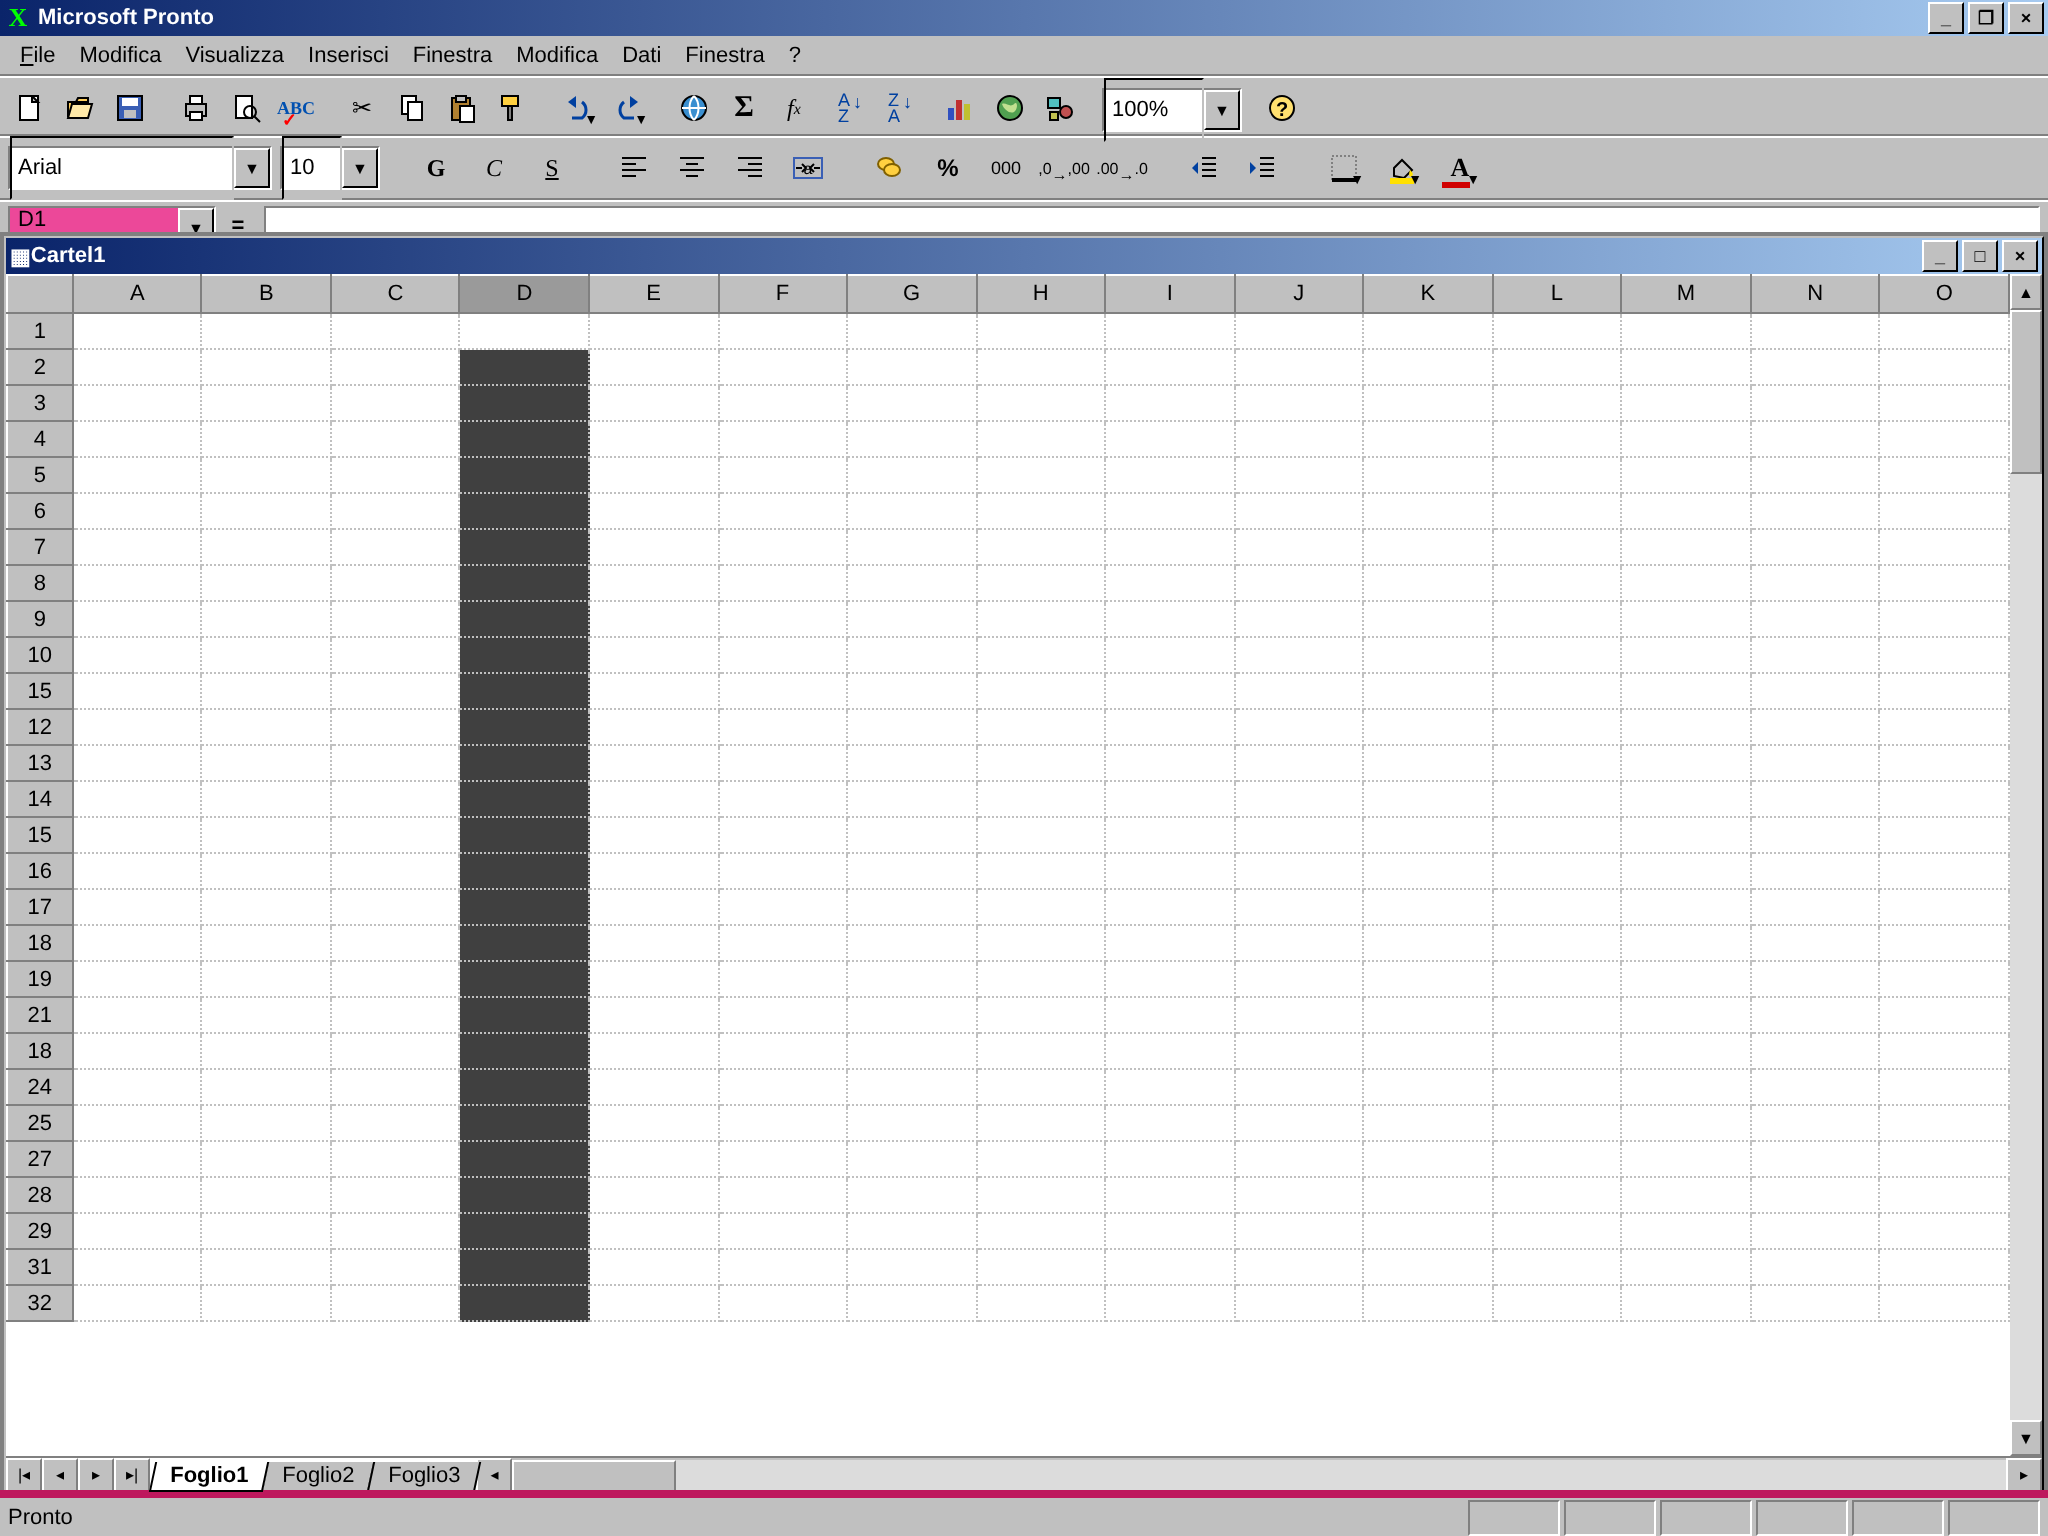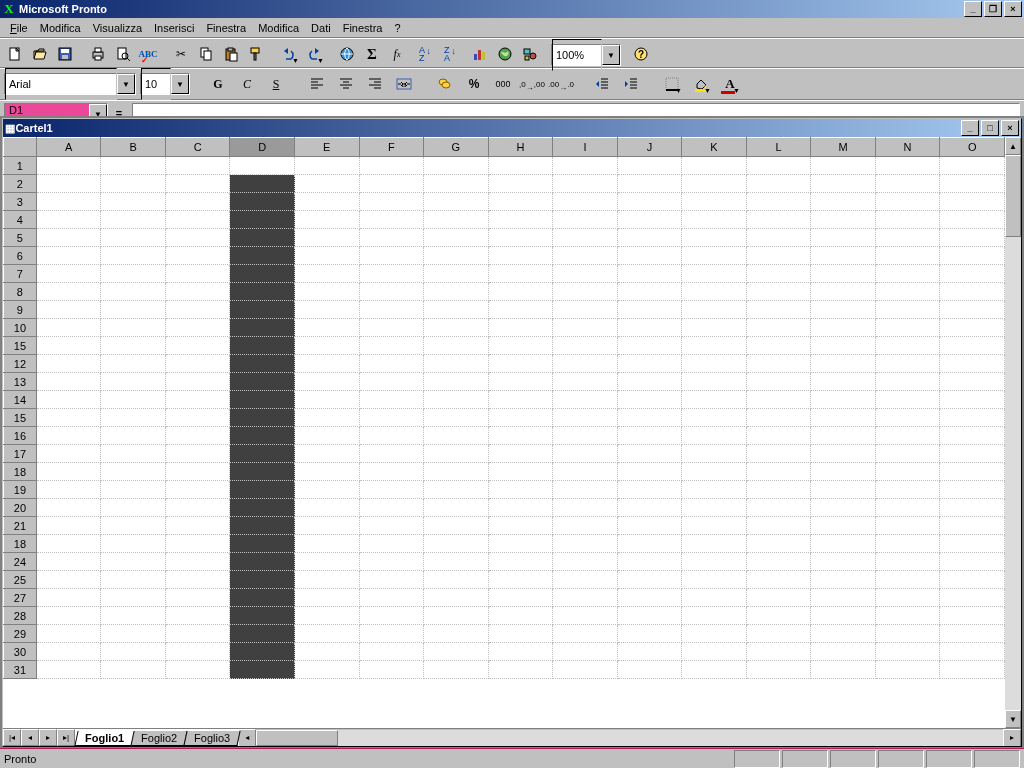--- a/index.html
+++ b/index.html
@@ -50,21 +50,21 @@
   .tab.active{background:#fff;font-weight:bold;z-index:1}
   .h-scroll{flex:1;display:flex;align-items:center;background:#c0c0c0}
   .h-scroll .sb-btn{width:16px;height:16px;border:1px solid #808080;border-top-color:#fff;border-left-color:#fff;display:flex;align-items:center;justify-content:center;font-size:8px;background:#c0c0c0}
   .h-scroll .track{flex:1;height:16px;background:#dcdcdc;position:relative}
   .h-scroll .thumb{position:absolute;left:0;top:0;height:14px;width:80px;background:#c0c0c0;border:1px solid #808080;border-top-color:#fff;border-left-color:#fff}
   .v-scroll{width:16px;display:flex;flex-direction:column;background:#c0c0c0}
   .v-scroll .sb-btn{height:16px;border:1px solid #808080;border-top-color:#fff;border-left-color:#fff;display:flex;align-items:center;justify-content:center;font-size:8px}
   .v-scroll .track{flex:1;background:#dcdcdc;position:relative}
   .v-scroll .thumb{position:absolute;top:0;left:0;width:14px;height:80px;background:#c0c0c0;border:1px solid #808080;border-top-color:#fff;border-left-color:#fff}
   
-  .statusbar{position:absolute;bottom:0;left:0;right:0;height:19px;background:#c0c0c0;display:flex;align-items:center;padding:0 4px;border-top:1px solid #be185d}
+  .statusbar{position:absolute;bottom:0;left:0;right:0;height:19px;background:#c0c0c0;display:flex;align-items:center;padding:0 4px;border-top:4px solid #be185d}
   .status-cell{border:1px solid #808080;border-right-color:#fff;border-bottom-color:#fff;height:16px;width:44px;margin-left:2px}
   .grid-and-scroll{display:flex;flex:1;overflow:hidden}
   .dd{font-size:7px;position:absolute;right:1px;bottom:1px}
 </style>
 </head>
 <body>
 
 <div class="titlebar">
   <span class="logo">X</span>
   <span>Microsoft Pronto</span>
@@ -674,38 +674,20 @@
                   <td class="cell"></td>
                   <td class="cell"></td>
                   <td class="cell"></td>
                   <td class="cell"></td>
                   <td class="cell"></td>
                   <td class="cell"></td>
                   <td class="cell"></td>
                   <td class="cell"></td>
                 </tr>
                 <tr>
-                  <td class="row-header">20</td>
-                  <td class="cell"></td>
-                  <td class="cell"></td>
-                  <td class="cell"></td>
-                  <td class="cell sel"></td>
-                  <td class="cell"></td>
-                  <td class="cell"></td>
-                  <td class="cell"></td>
-                  <td class="cell"></td>
-                  <td class="cell"></td>
-                  <td class="cell"></td>
-                  <td class="cell"></td>
-                  <td class="cell"></td>
-                  <td class="cell"></td>
-                  <td class="cell"></td>
-                  <td class="cell"></td>
-                </tr>
-                <tr>
                   <td class="row-header">21</td>
                   <td class="cell"></td>
                   <td class="cell"></td>
                   <td class="cell"></td>
                   <td class="cell sel"></td>
                   <td class="cell"></td>
                   <td class="cell"></td>
                   <td class="cell"></td>
                   <td class="cell"></td>
                   <td class="cell"></td>
@@ -818,39 +800,39 @@
                   <td class="cell"></td>
                   <td class="cell"></td>
                   <td class="cell"></td>
                   <td class="cell"></td>
                   <td class="cell"></td>
                   <td class="cell"></td>
                   <td class="cell"></td>
                   <td class="cell"></td>
                 </tr>
                 <tr>
-                  <td class="row-header">30</td>
-                  <td class="cell"></td>
-                  <td class="cell"></td>
-                  <td class="cell"></td>
-                  <td class="cell sel"></td>
-                  <td class="cell"></td>
-                  <td class="cell"></td>
-                  <td class="cell"></td>
-                  <td class="cell"></td>
-                  <td class="cell"></td>
-                  <td class="cell"></td>
-                  <td class="cell"></td>
-                  <td class="cell"></td>
-                  <td class="cell"></td>
-                  <td class="cell"></td>
-                  <td class="cell"></td>
-                </tr>
-                <tr>
                   <td class="row-header">31</td>
+                  <td class="cell"></td>
+                  <td class="cell"></td>
+                  <td class="cell"></td>
+                  <td class="cell sel"></td>
+                  <td class="cell"></td>
+                  <td class="cell"></td>
+                  <td class="cell"></td>
+                  <td class="cell"></td>
+                  <td class="cell"></td>
+                  <td class="cell"></td>
+                  <td class="cell"></td>
+                  <td class="cell"></td>
+                  <td class="cell"></td>
+                  <td class="cell"></td>
+                  <td class="cell"></td>
+                </tr>
+                <tr>
+                  <td class="row-header">32</td>
                   <td class="cell"></td>
                   <td class="cell"></td>
                   <td class="cell"></td>
                   <td class="cell sel"></td>
                   <td class="cell"></td>
                   <td class="cell"></td>
                   <td class="cell"></td>
                   <td class="cell"></td>
                   <td class="cell"></td>
                   <td class="cell"></td>

